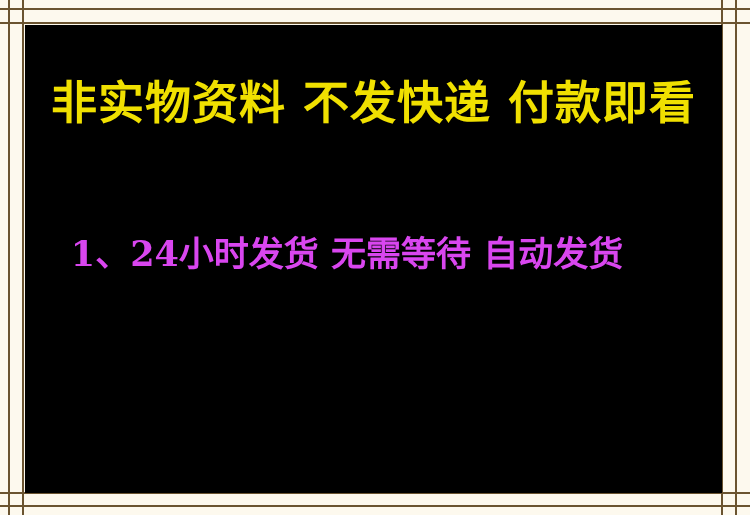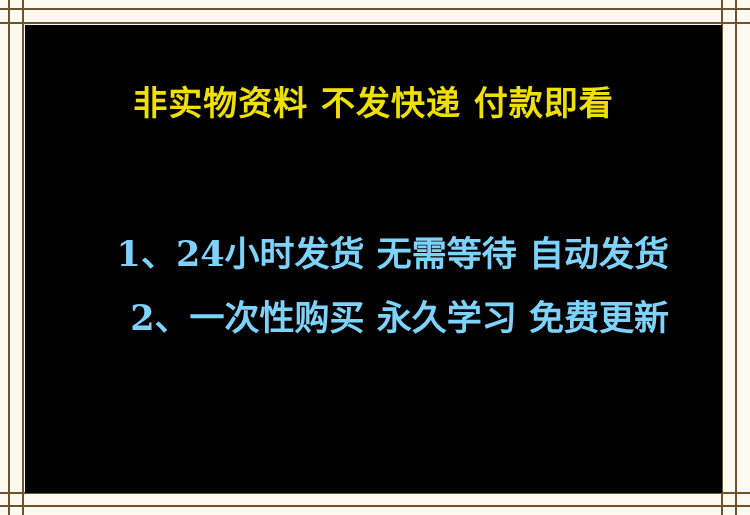--- a/index.html
+++ b/index.html
@@ -52,38 +52,38 @@
   
   #headline {
     position: absolute;
     left: 0;
     top: 47px;
     width: 697px;
     text-align: center;
     color: #f0e000;
     font-family: "DejaVu Serif", "Liberation Serif", serif;
     font-weight: bold;
-    font-size: 34px;
+    font-size: 46px;
     line-height: 62px;
     letter-spacing: 1px;
     white-space: nowrap;
   }
 
   
   #bullets {
     position: absolute;
     left: 0;
     top: 200px;
     width: 697px;
   }
 
   .bullet {
     width: 644px;
-    text-align: right;
-    color: #7dd3fc;
+    text-align: center;
+    color: #d946ef;
     font-family: "DejaVu Serif", "Liberation Serif", serif;
     font-weight: bold;
     font-size: 35px;
     line-height: 58px;
     margin-bottom: 6px;
     white-space: nowrap;
   }
   .bullet:last-child { margin-bottom: 0; }
 </style>
 </head>
@@ -99,17 +99,16 @@
   <div class="rule v inner-left"></div>
   <div class="rule v inner-right"></div>
   <div class="rule v outer-right"></div>
 
   <div id="panel">
 
     <div id="headline">非实物资料  不发快递  付款即看</div>
 
     <div id="bullets">
       <div class="bullet">1、24小时发货  无需等待  自动发货</div>
-      <div class="bullet">2、一次性购买  永久学习  免费更新</div>
     </div>
 
   </div>
 </div>
 
 </body></html>

